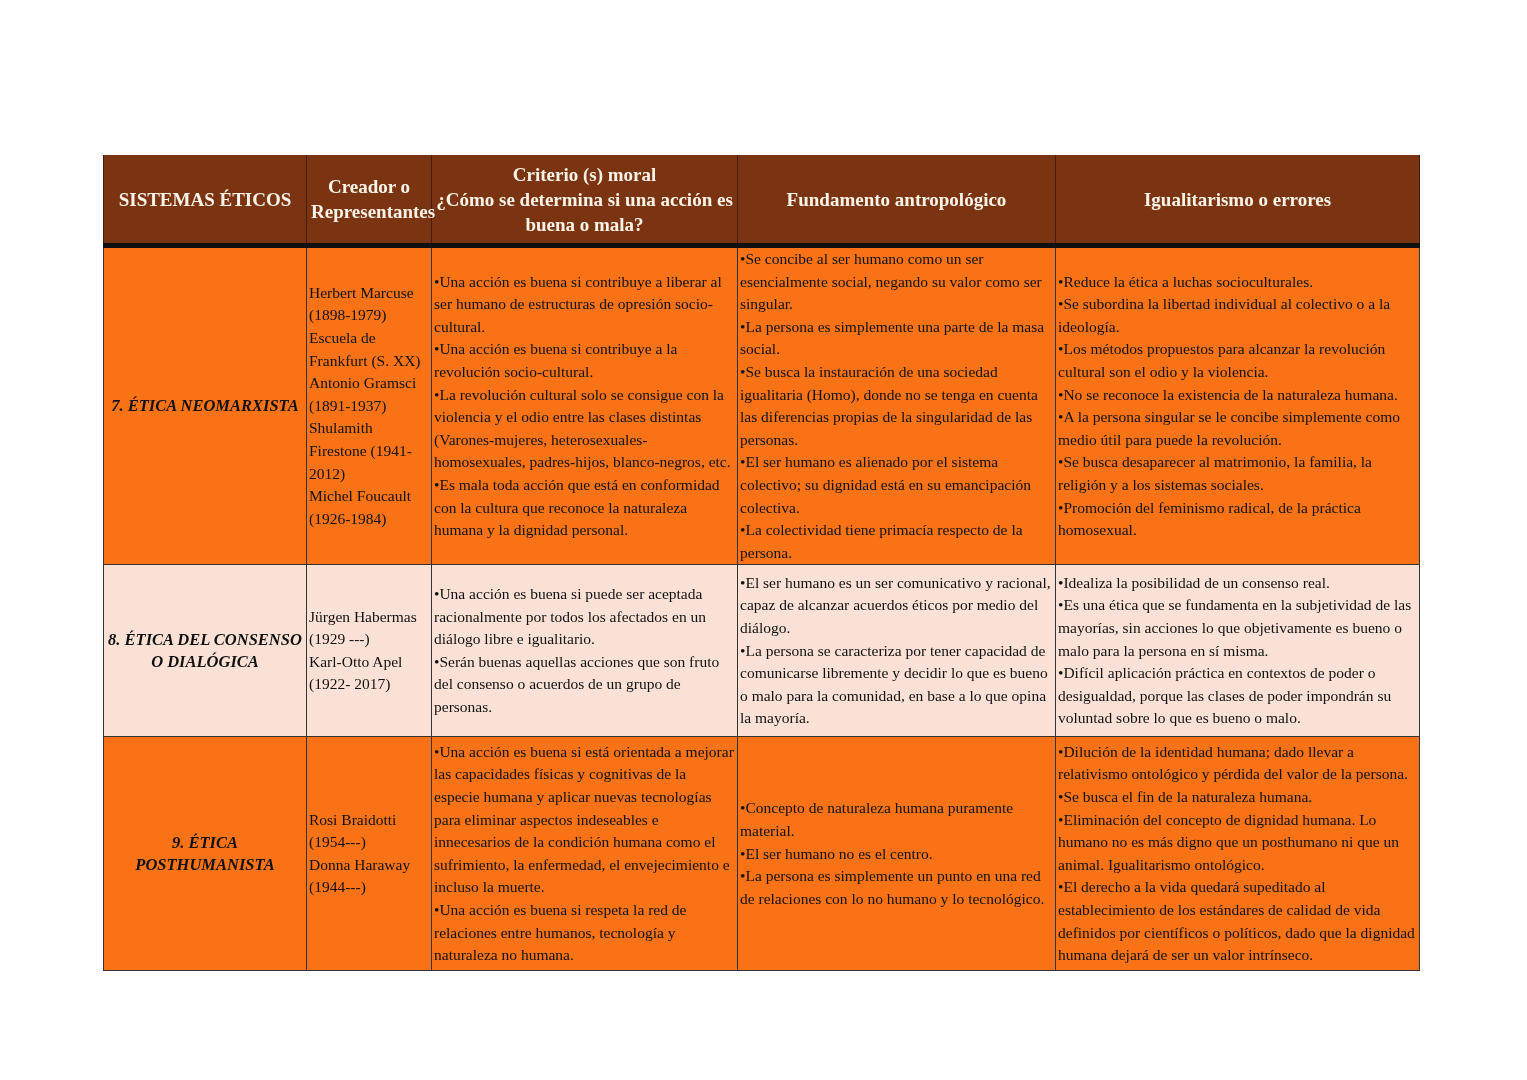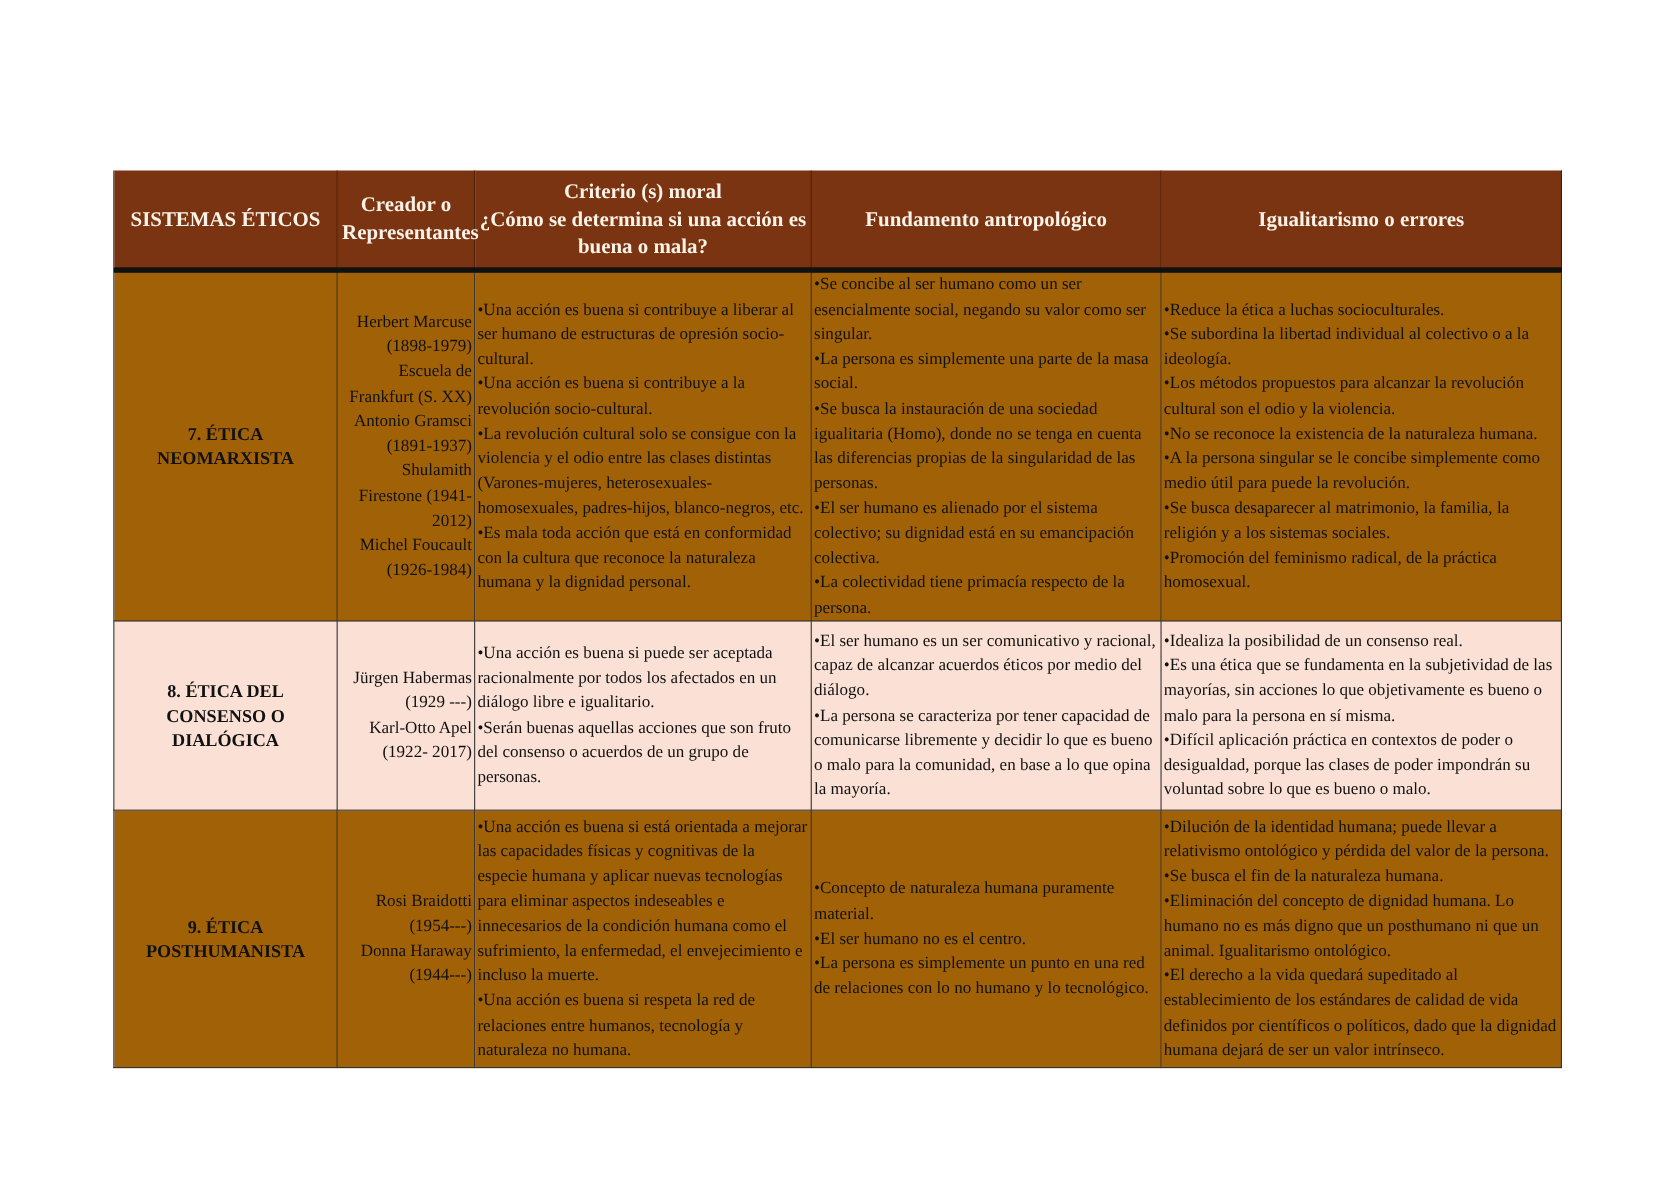--- a/index.html
+++ b/index.html
@@ -7,24 +7,24 @@
   .table-wrap { position: absolute; left: 103px; top: 155px; width: 1316px; }
   table { border-collapse: collapse; width: 1316px; table-layout: fixed;
     font-family: "Liberation Serif", "DejaVu Serif", serif; color: #111; }
   col.c1 { width: 203px; } col.c2 { width: 125px; } col.c3 { width: 306px; }
   col.c4 { width: 318px; } col.c5 { width: 364px; }
   th { background: #7b3411; color: #fbf3e8; font-weight: bold; font-size: 19px;
     line-height: 25px; height: 84px; text-align: center; vertical-align: middle;
     border-left: 1px solid #4a1c06; border-right: 1px solid #4a1c06; padding: 2px 4px; }
   thead tr { border-bottom: 5px solid #111; }
   td { border: 1px solid #333; font-size: 15.5px; line-height: 22.6px; vertical-align: middle; padding: 0 2px; }
-  tr.blue td { background: #a16207; }
+  tr.blue td { background: #f97316; }
   tr.peach td { background: #fbe1d5; }
-  td.sys { text-align: center; font-weight: bold; font-size: 16.5px; line-height: 22px; padding: 0 4px; }
-  td.rep { text-align: right; }
+  td.sys { text-align: center; font-weight: bold; font-size: 16.5px; line-height: 22px; padding: 0 4px; font-style: italic; }
+  td.rep { text-align: left; }
   td.txt { text-align: left; }
   .bullet { display: block; }
   .line { display: block; }
   tr.r7 td { height: 278px; }
   tr.r8 td { height: 171px; }
   tr.r9 td { height: 233px; }
 </style>
 </head>
 <body>
 
@@ -128,21 +128,21 @@
       <td class="txt">
         <span class="bullet">•Una acción es buena si está orientada a mejorar las capacidades físicas y cognitivas de la especie humana y aplicar nuevas tecnologías para eliminar aspectos indeseables e innecesarios de la condición humana como el sufrimiento, la enfermedad, el envejecimiento e incluso la muerte.</span>
         <span class="bullet">•Una acción es buena si respeta la red de relaciones entre humanos, tecnología y naturaleza no humana.</span>
       </td>
       <td class="txt">
         <span class="bullet">•Concepto de naturaleza humana puramente material.</span>
         <span class="bullet">•El ser humano no es el centro.</span>
         <span class="bullet">•La persona es simplemente un punto en una red de relaciones con lo no humano y lo tecnológico.</span>
       </td>
       <td class="txt">
-        <span class="bullet">•Dilución de la identidad humana; puede llevar a relativismo ontológico y pérdida del valor de la persona.</span>
+        <span class="bullet">•Dilución de la identidad humana; dado llevar a relativismo ontológico y pérdida del valor de la persona.</span>
         <span class="bullet">•Se busca el fin de la naturaleza humana.</span>
         <span class="bullet">•Eliminación del concepto de dignidad humana. Lo humano no es más digno que un posthumano ni que un animal. Igualitarismo ontológico.</span>
         <span class="bullet">•El derecho a la vida quedará supeditado al establecimiento de los estándares de calidad de vida definidos por científicos o políticos, dado que la dignidad humana dejará de ser un valor intrínseco.</span>
       </td>
     </tr>
   </tbody>
 </table>
 </div>
 
 </body></html>

